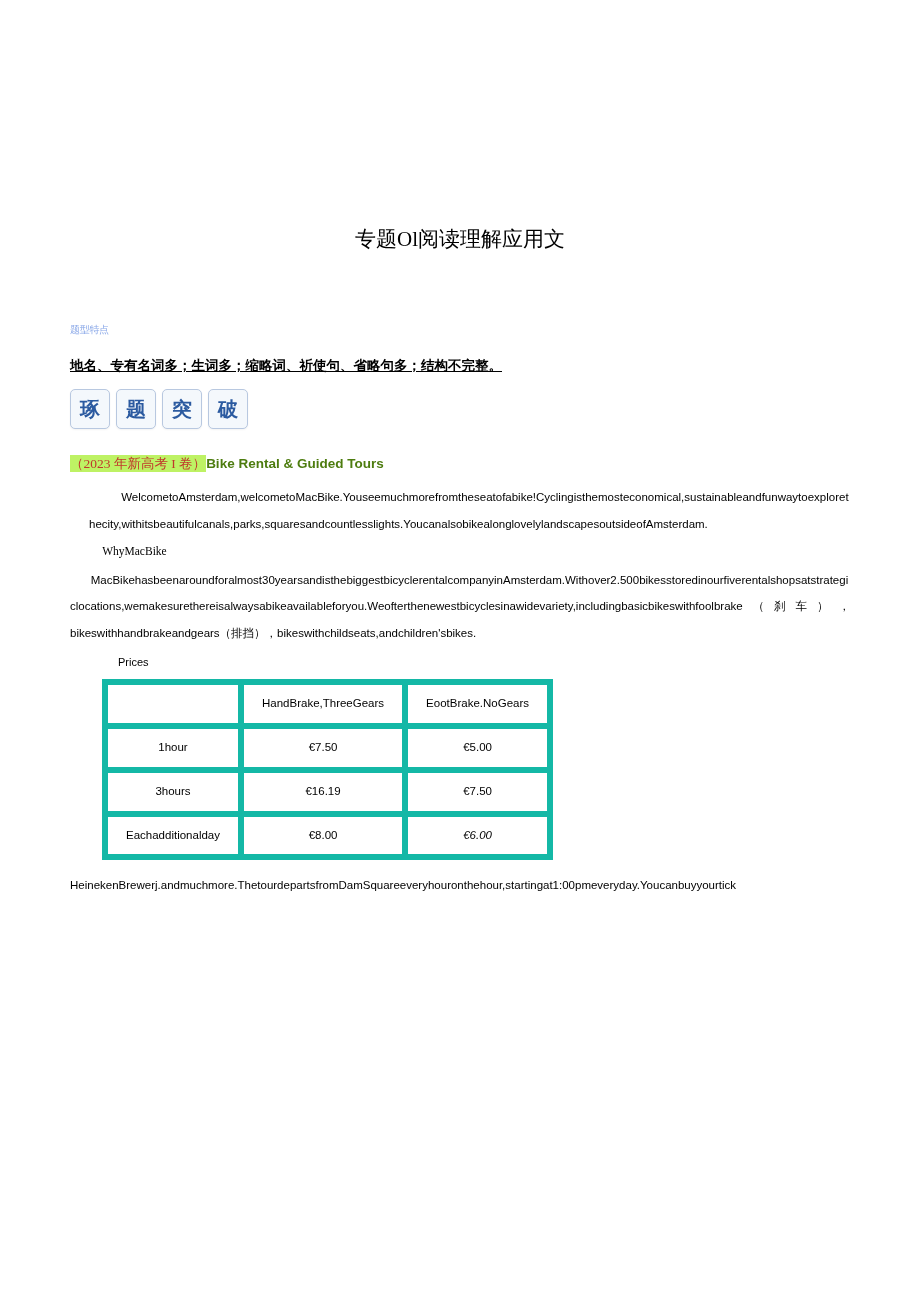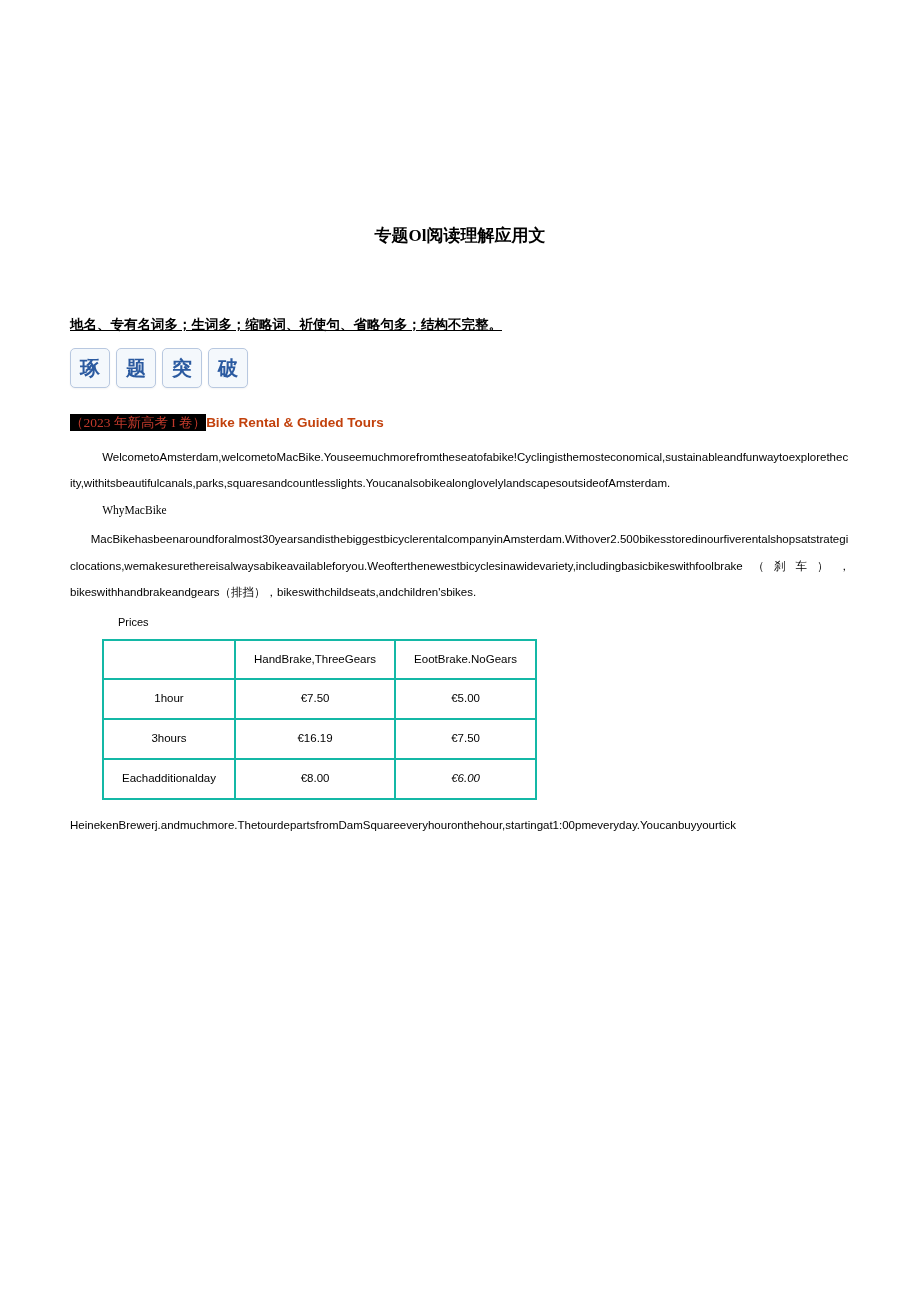--- a/index.html
+++ b/index.html
@@ -10,22 +10,22 @@
     width: 920px;
     color: #000;
   }
   .page {
     padding: 220px 70px 60px 70px;
     font-size: 13.5px;
     line-height: 1.9;
   }
   .title {
     text-align: center;
-    font-size: 17px;
-    font-weight: bold;
+    font-size: 21px;
+    font-weight: normal;
     margin-bottom: 60px;
     font-family: "SimSun", "宋体", serif;
   }
   .small-label {
     font-size: 10px;
     color: #8aa8e8;
     margin-bottom: 14px;
     letter-spacing: -0.3px;
   }
   .intro-para {
@@ -57,71 +57,72 @@
     font-weight: bold;
     color: #2b5aa0;
     font-family: "KaiTi", "楷体", serif;
     background: #f4f8fc;
     box-shadow: 0 1px 2px rgba(0,0,0,0.05);
   }
   .source-line {
     margin: 0 0 8px 0;
   }
   .hl {
-    background: #000000;
+    background: #bef264;
     color: #c0392b;
     padding: 1px 0;
   }
   .eng-bold {
     font-family: Arial, sans-serif;
     font-weight: bold;
-    color: #c2410c;
+    color: #4d7c0f;
   }
   .passage {
     font-family: Arial, sans-serif;
     font-size: 11.5px;
     line-height: 2.3;
     text-align: justify;
     margin: 0;
     word-break: break-word;
   }
-  .passage-indent { text-indent: 2.8em; }
+  .passage-indent { text-indent: 2.8em; margin-left: 19px; }
   .sub-head {
     font-family: Liberation Serif, serif;
     font-size: 11.5px;
     text-indent: 2.8em;
     margin: 4px 0;
   }
   table {
     border-collapse: collapse;
     margin: 6px 0 12px 32px;
     font-family: Arial, sans-serif;
     font-size: 11.5px;
   }
   th, td {
-    border: 2px solid #14b8a6;
+    border: 6px solid #14b8a6;
     padding: 8px 18px;
     text-align: center;
     white-space: nowrap;
   }
   th { font-weight: normal; }
   .italic { font-style: italic; }
   .prices-label {
     font-family: Arial, sans-serif;
     font-size: 11px;
     margin: 6px 0 0 48px;
   }
 </style>
 </head>
 <body>
 
 <div class="page">
 
   <div class="title">专题Ol阅读理解应用文</div>
 
+  <div class="small-label">题型特点</div>
 
 
   <div class="bold-list">地名、专有名词多；生词多；缩略词、祈使句、省略句多；结构不完整。</div>
 
   <div class="badge-row">
     <div class="badge">琢</div>
     <div class="badge">题</div>
     <div class="badge">突</div>
     <div class="badge">破</div>
   </div>

